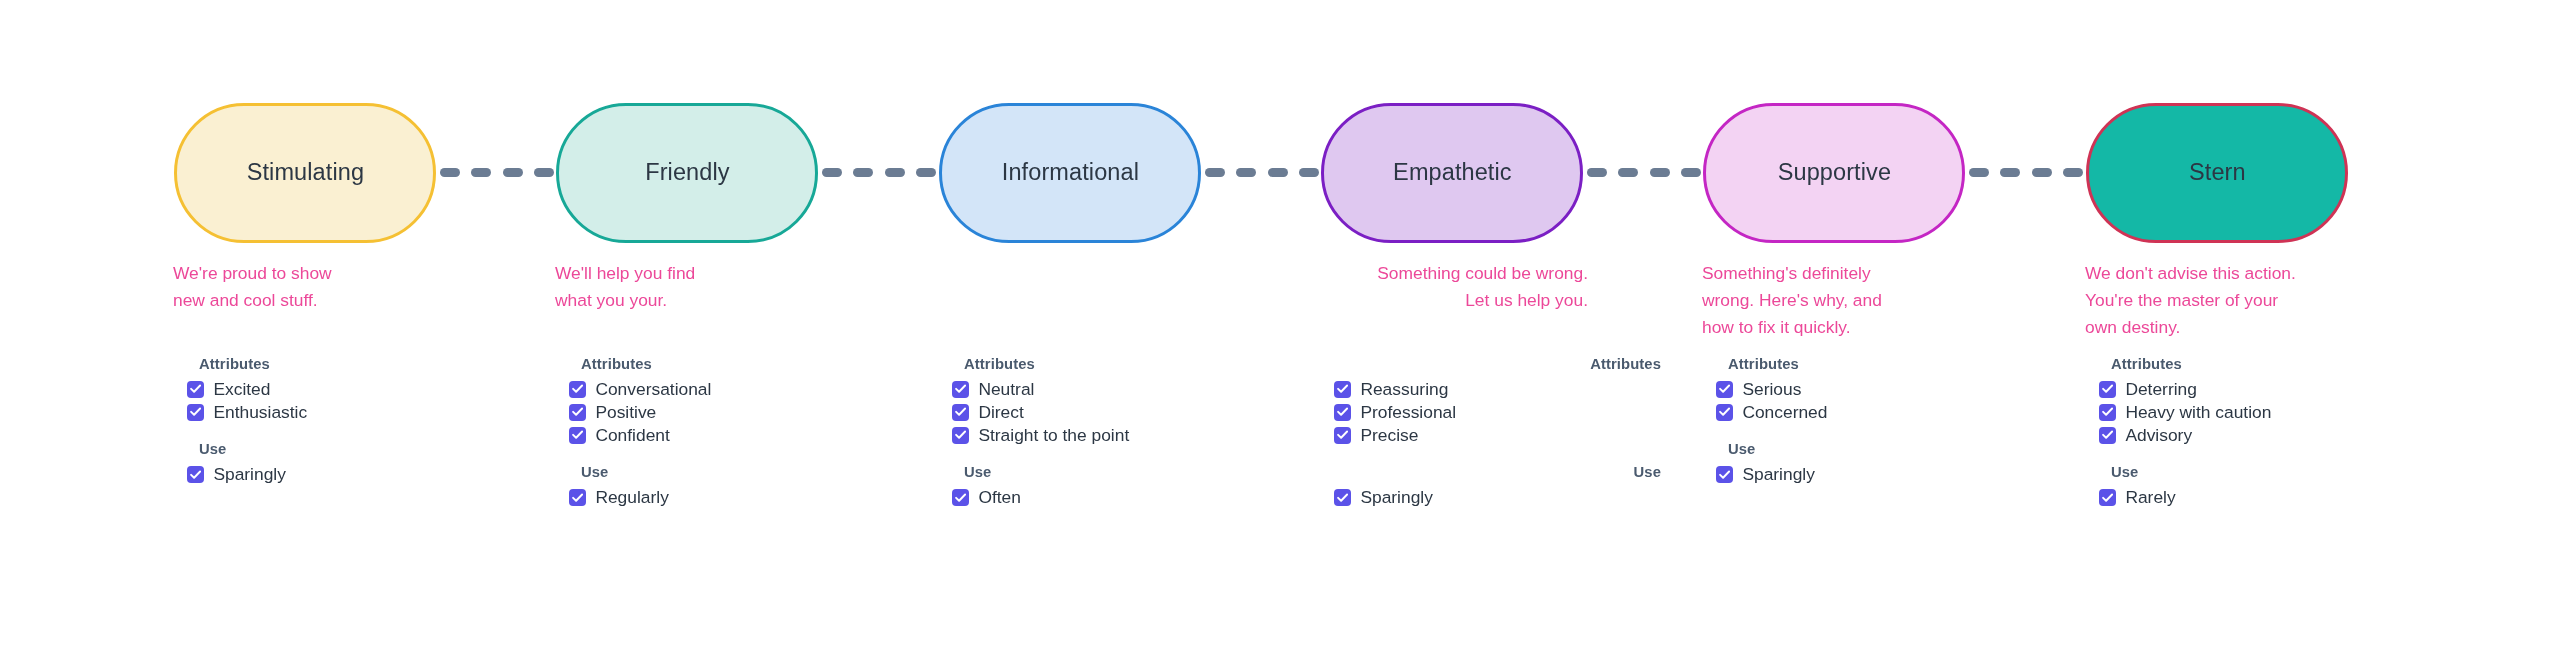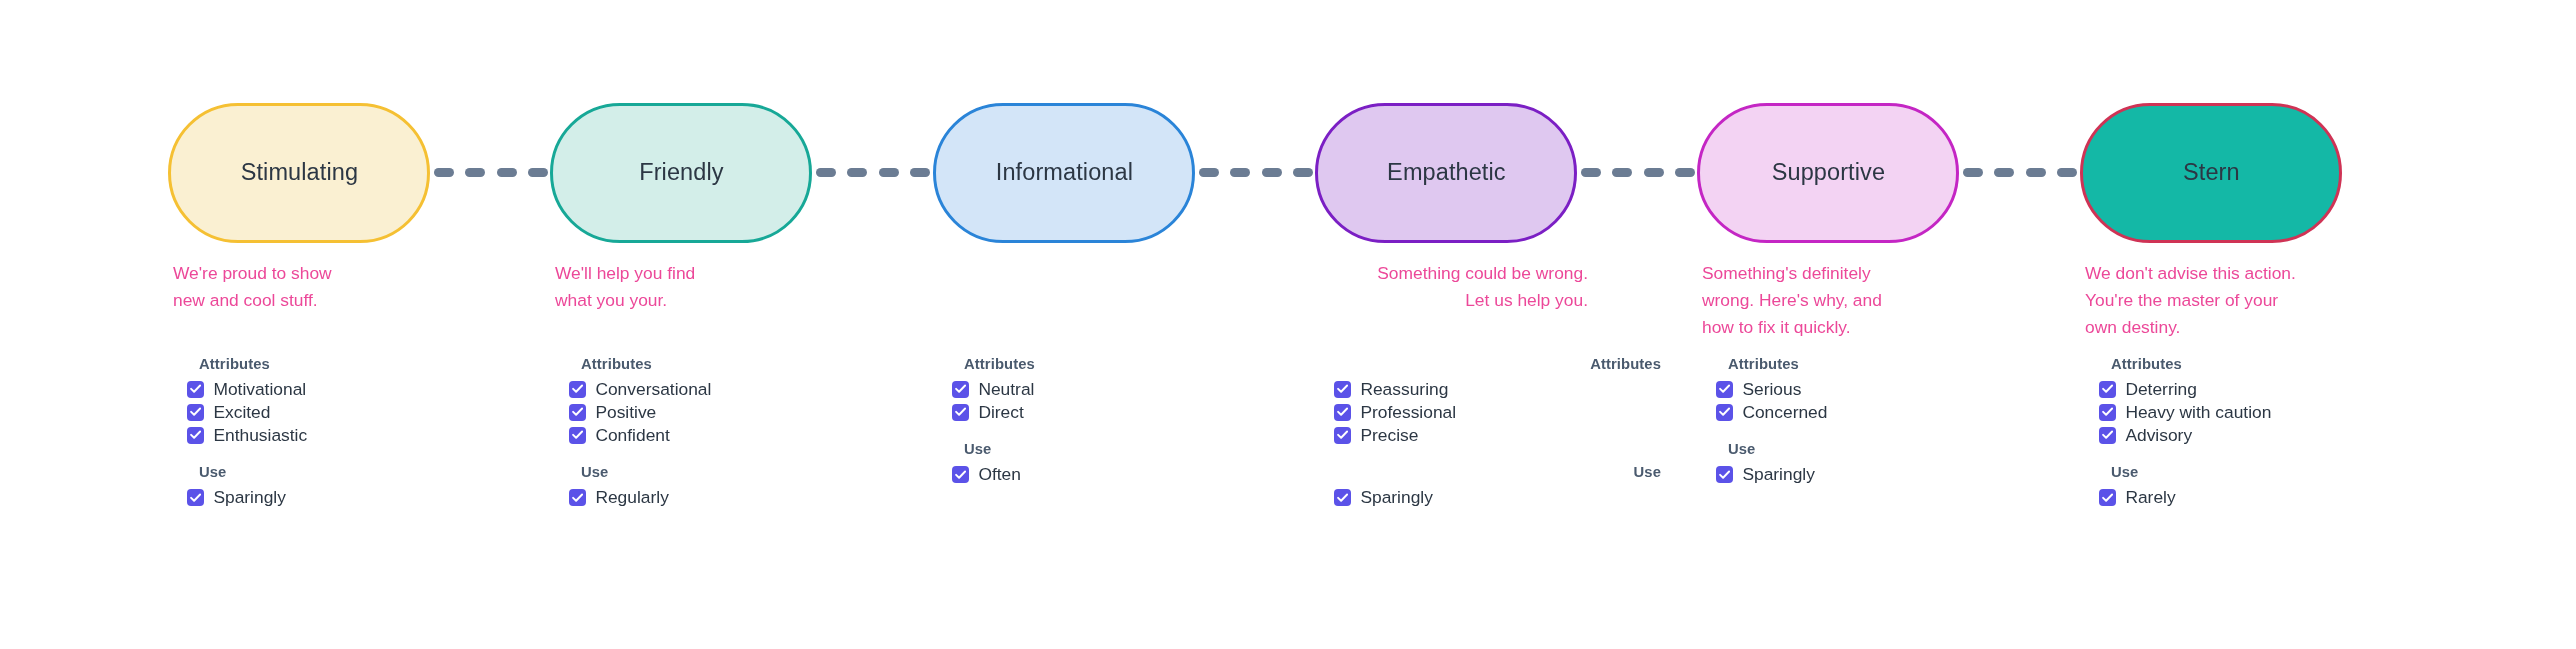--- a/index.html
+++ b/index.html
@@ -7,21 +7,21 @@
     width: 2576px; height: 649px;
     background: #ffffff;
     font-family: "Liberation Sans", sans-serif;
     overflow: hidden;
   }
   #stage { position: relative; width: 2576px; height: 649px; background: #ffffff; }
 
   .column { position: absolute; top: 0; width: 382px; height: 649px; }
 
   
-  .pill-row { position: absolute; left: 2px; top: 103px; width: 290px; height: 140px; }
+  .pill-row { position: absolute; left: 8px; top: 103px; width: 290px; height: 140px; }
   .pill {
     position: absolute; left: 5.4px; top: 0;
     width: 262px; height: 140px;
     border-radius: 70px;
     border: 3.4px solid #cccccc;
     display: flex; align-items: center; justify-content: center;
   }
   .pill-label {
     font-size: 23.5px; color: #2c3744; letter-spacing: 0.1px;
     line-height: 1; white-space: nowrap;
@@ -77,28 +77,20 @@
 new and cool stuff.</div>
       <div class="groups">
         <div class="group">
           <div class="group-title" style="color: rgb(74, 90, 110);">Attributes</div>
           <div class="check-row">
             <span class="checkbox" style="background: rgb(91, 82, 232);">
               <svg width="11.4" height="10" viewBox="0 0 17 15" aria-hidden="true">
                 <path d="M1.6 7.3 L6.1 11.6 L15.1 2.2" fill="none" stroke="#ffffff" stroke-width="2.9" stroke-linecap="round" stroke-linejoin="round"></path>
               </svg>
             </span>
-            <span class="check-label">Motivational</span>
-          </div>
-          <div class="check-row">
-            <span class="checkbox" style="background: rgb(91, 82, 232);">
-              <svg width="11.4" height="10" viewBox="0 0 17 15" aria-hidden="true">
-                <path d="M1.6 7.3 L6.1 11.6 L15.1 2.2" fill="none" stroke="#ffffff" stroke-width="2.9" stroke-linecap="round" stroke-linejoin="round"></path>
-              </svg>
-            </span>
             <span class="check-label">Excited</span>
           </div>
           <div class="check-row">
             <span class="checkbox" style="background: rgb(91, 82, 232);">
               <svg width="11.4" height="10" viewBox="0 0 17 15" aria-hidden="true">
                 <path d="M1.6 7.3 L6.1 11.6 L15.1 2.2" fill="none" stroke="#ffffff" stroke-width="2.9" stroke-linecap="round" stroke-linejoin="round"></path>
               </svg>
             </span>
             <span class="check-label">Enthusiastic</span>
           </div>
@@ -194,20 +186,28 @@
             </span>
             <span class="check-label">Neutral</span>
           </div>
           <div class="check-row">
             <span class="checkbox" style="background: rgb(91, 82, 232);">
               <svg width="11.4" height="10" viewBox="0 0 17 15" aria-hidden="true">
                 <path d="M1.6 7.3 L6.1 11.6 L15.1 2.2" fill="none" stroke="#ffffff" stroke-width="2.9" stroke-linecap="round" stroke-linejoin="round"></path>
               </svg>
             </span>
             <span class="check-label">Direct</span>
+          </div>
+          <div class="check-row">
+            <span class="checkbox" style="background: rgb(91, 82, 232);">
+              <svg width="11.4" height="10" viewBox="0 0 17 15" aria-hidden="true">
+                <path d="M1.6 7.3 L6.1 11.6 L15.1 2.2" fill="none" stroke="#ffffff" stroke-width="2.9" stroke-linecap="round" stroke-linejoin="round"></path>
+              </svg>
+            </span>
+            <span class="check-label">Straight to the point</span>
           </div>
         </div>
         <div class="group">
           <div class="group-title" style="color: rgb(74, 90, 110);">Use</div>
           <div class="check-row">
             <span class="checkbox" style="background: rgb(91, 82, 232);">
               <svg width="11.4" height="10" viewBox="0 0 17 15" aria-hidden="true">
                 <path d="M1.6 7.3 L6.1 11.6 L15.1 2.2" fill="none" stroke="#ffffff" stroke-width="2.9" stroke-linecap="round" stroke-linejoin="round"></path>
               </svg>
             </span>

